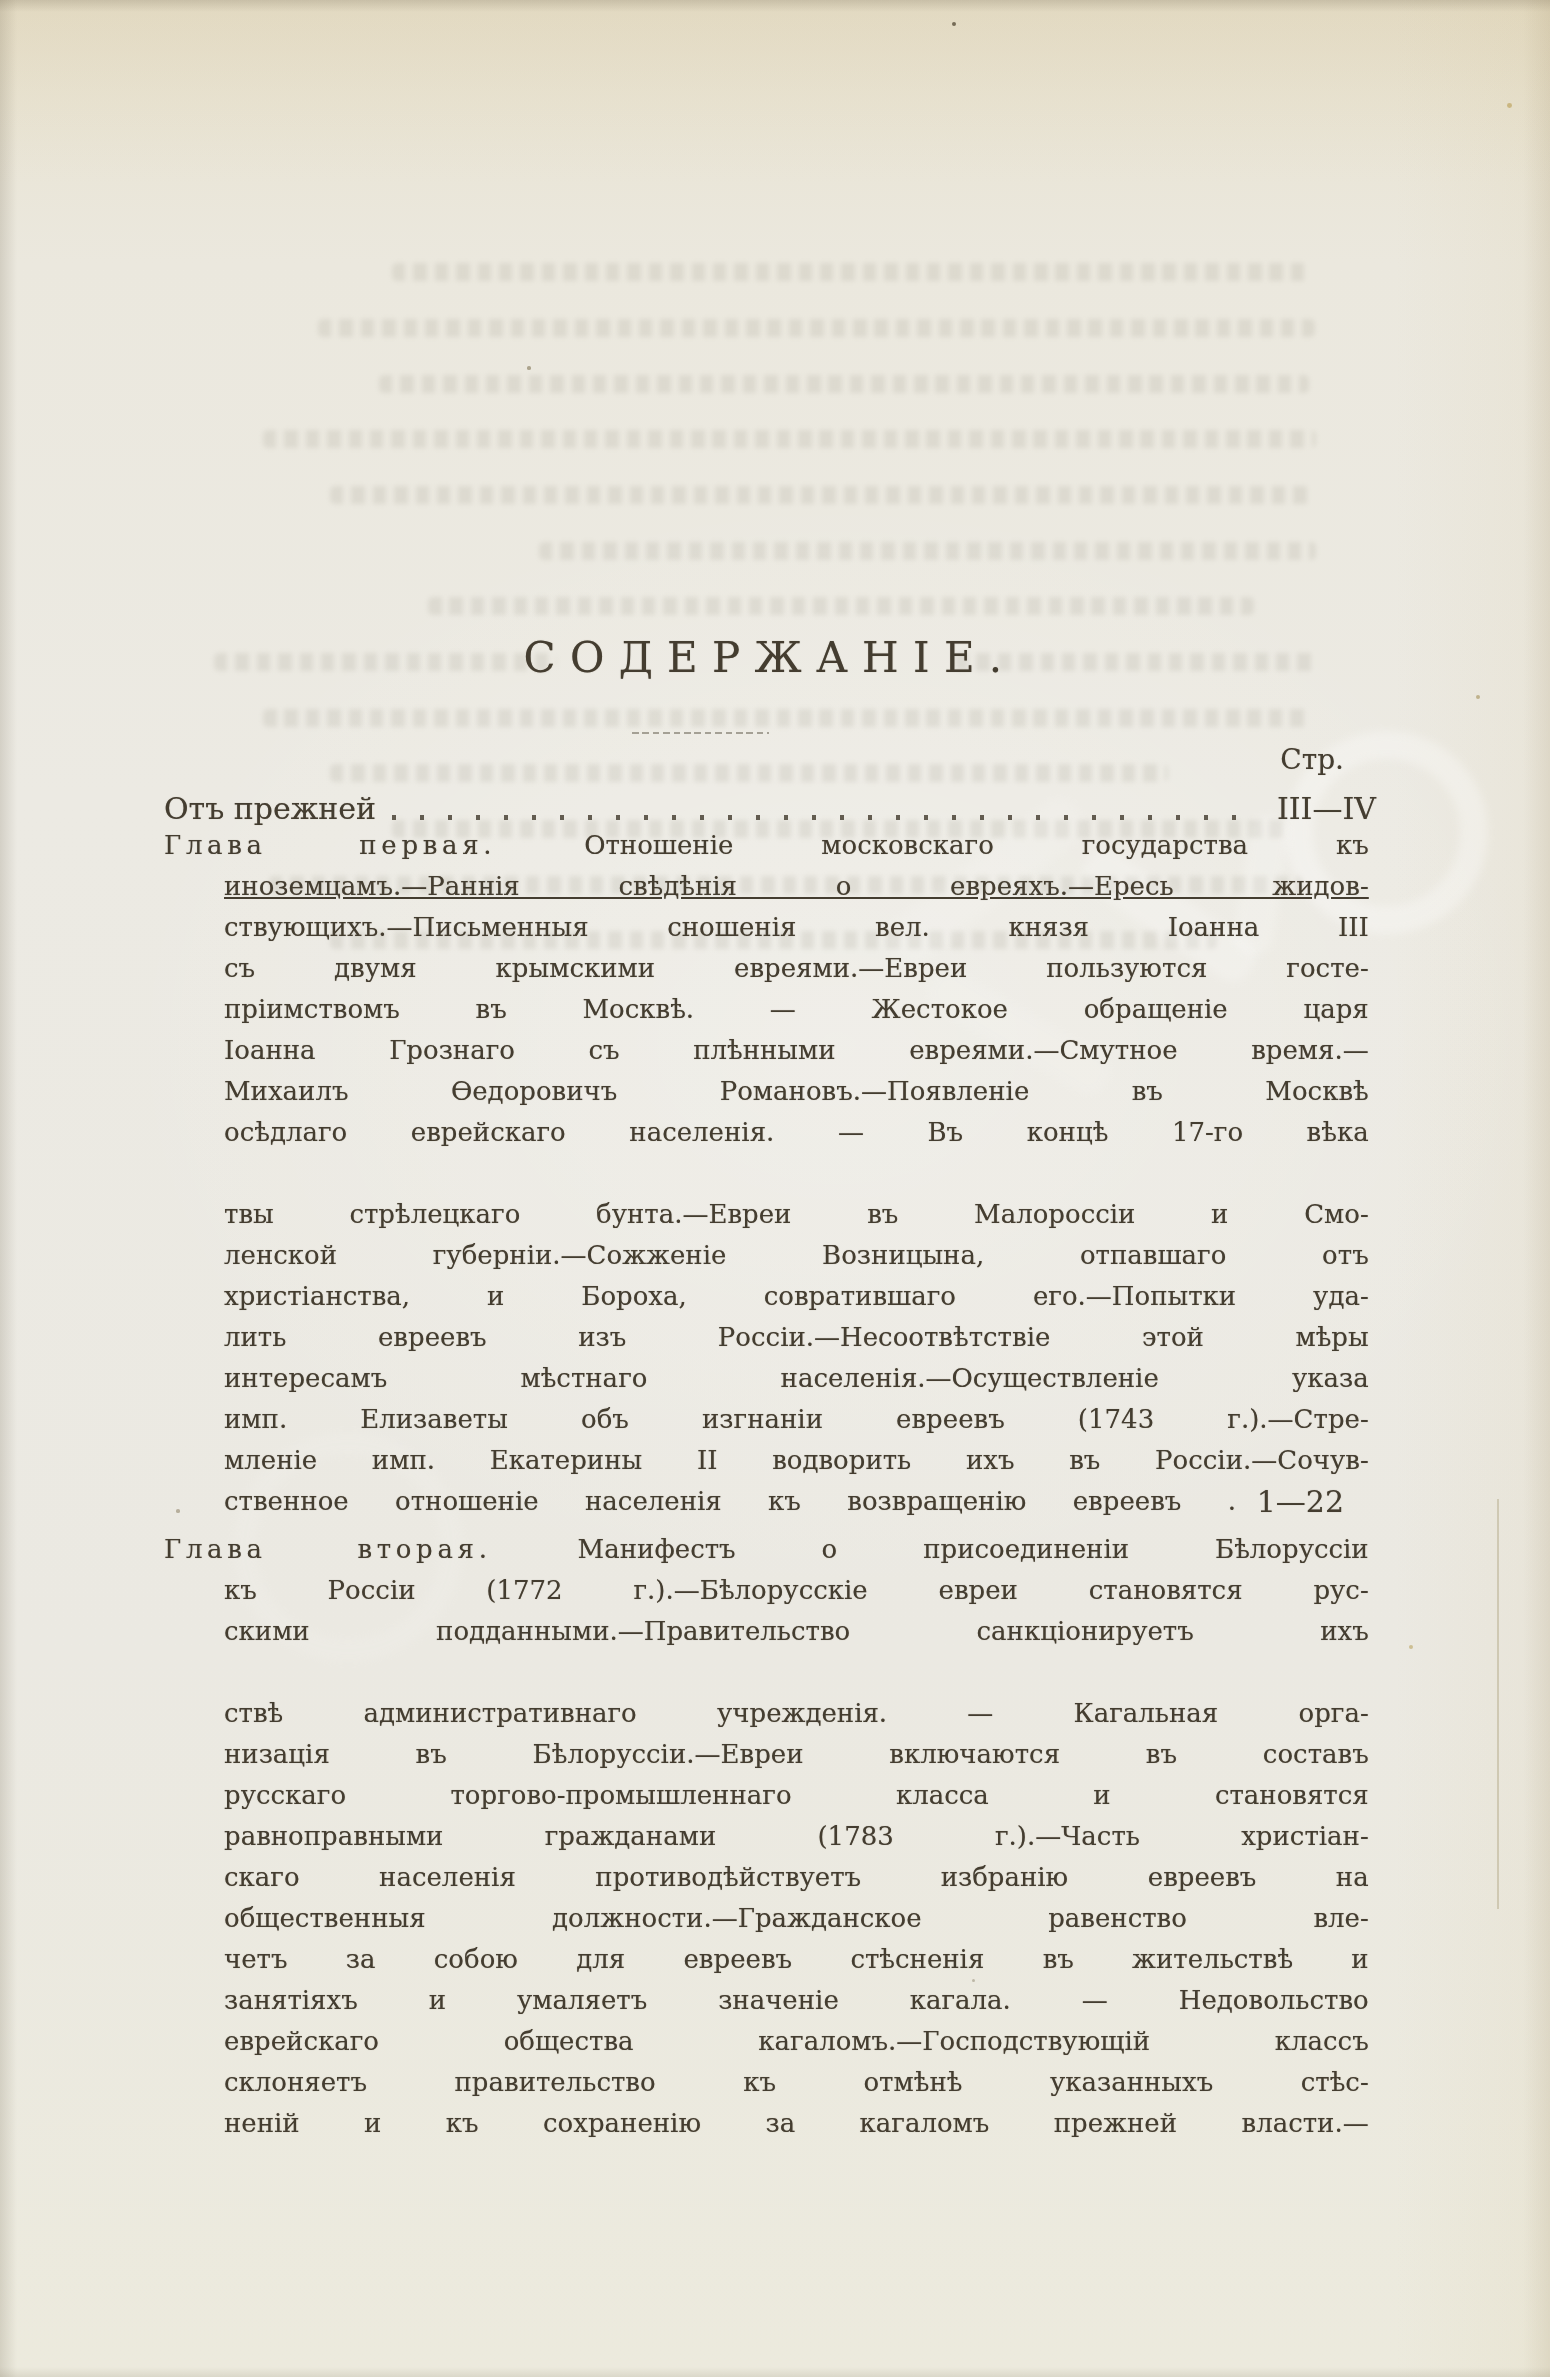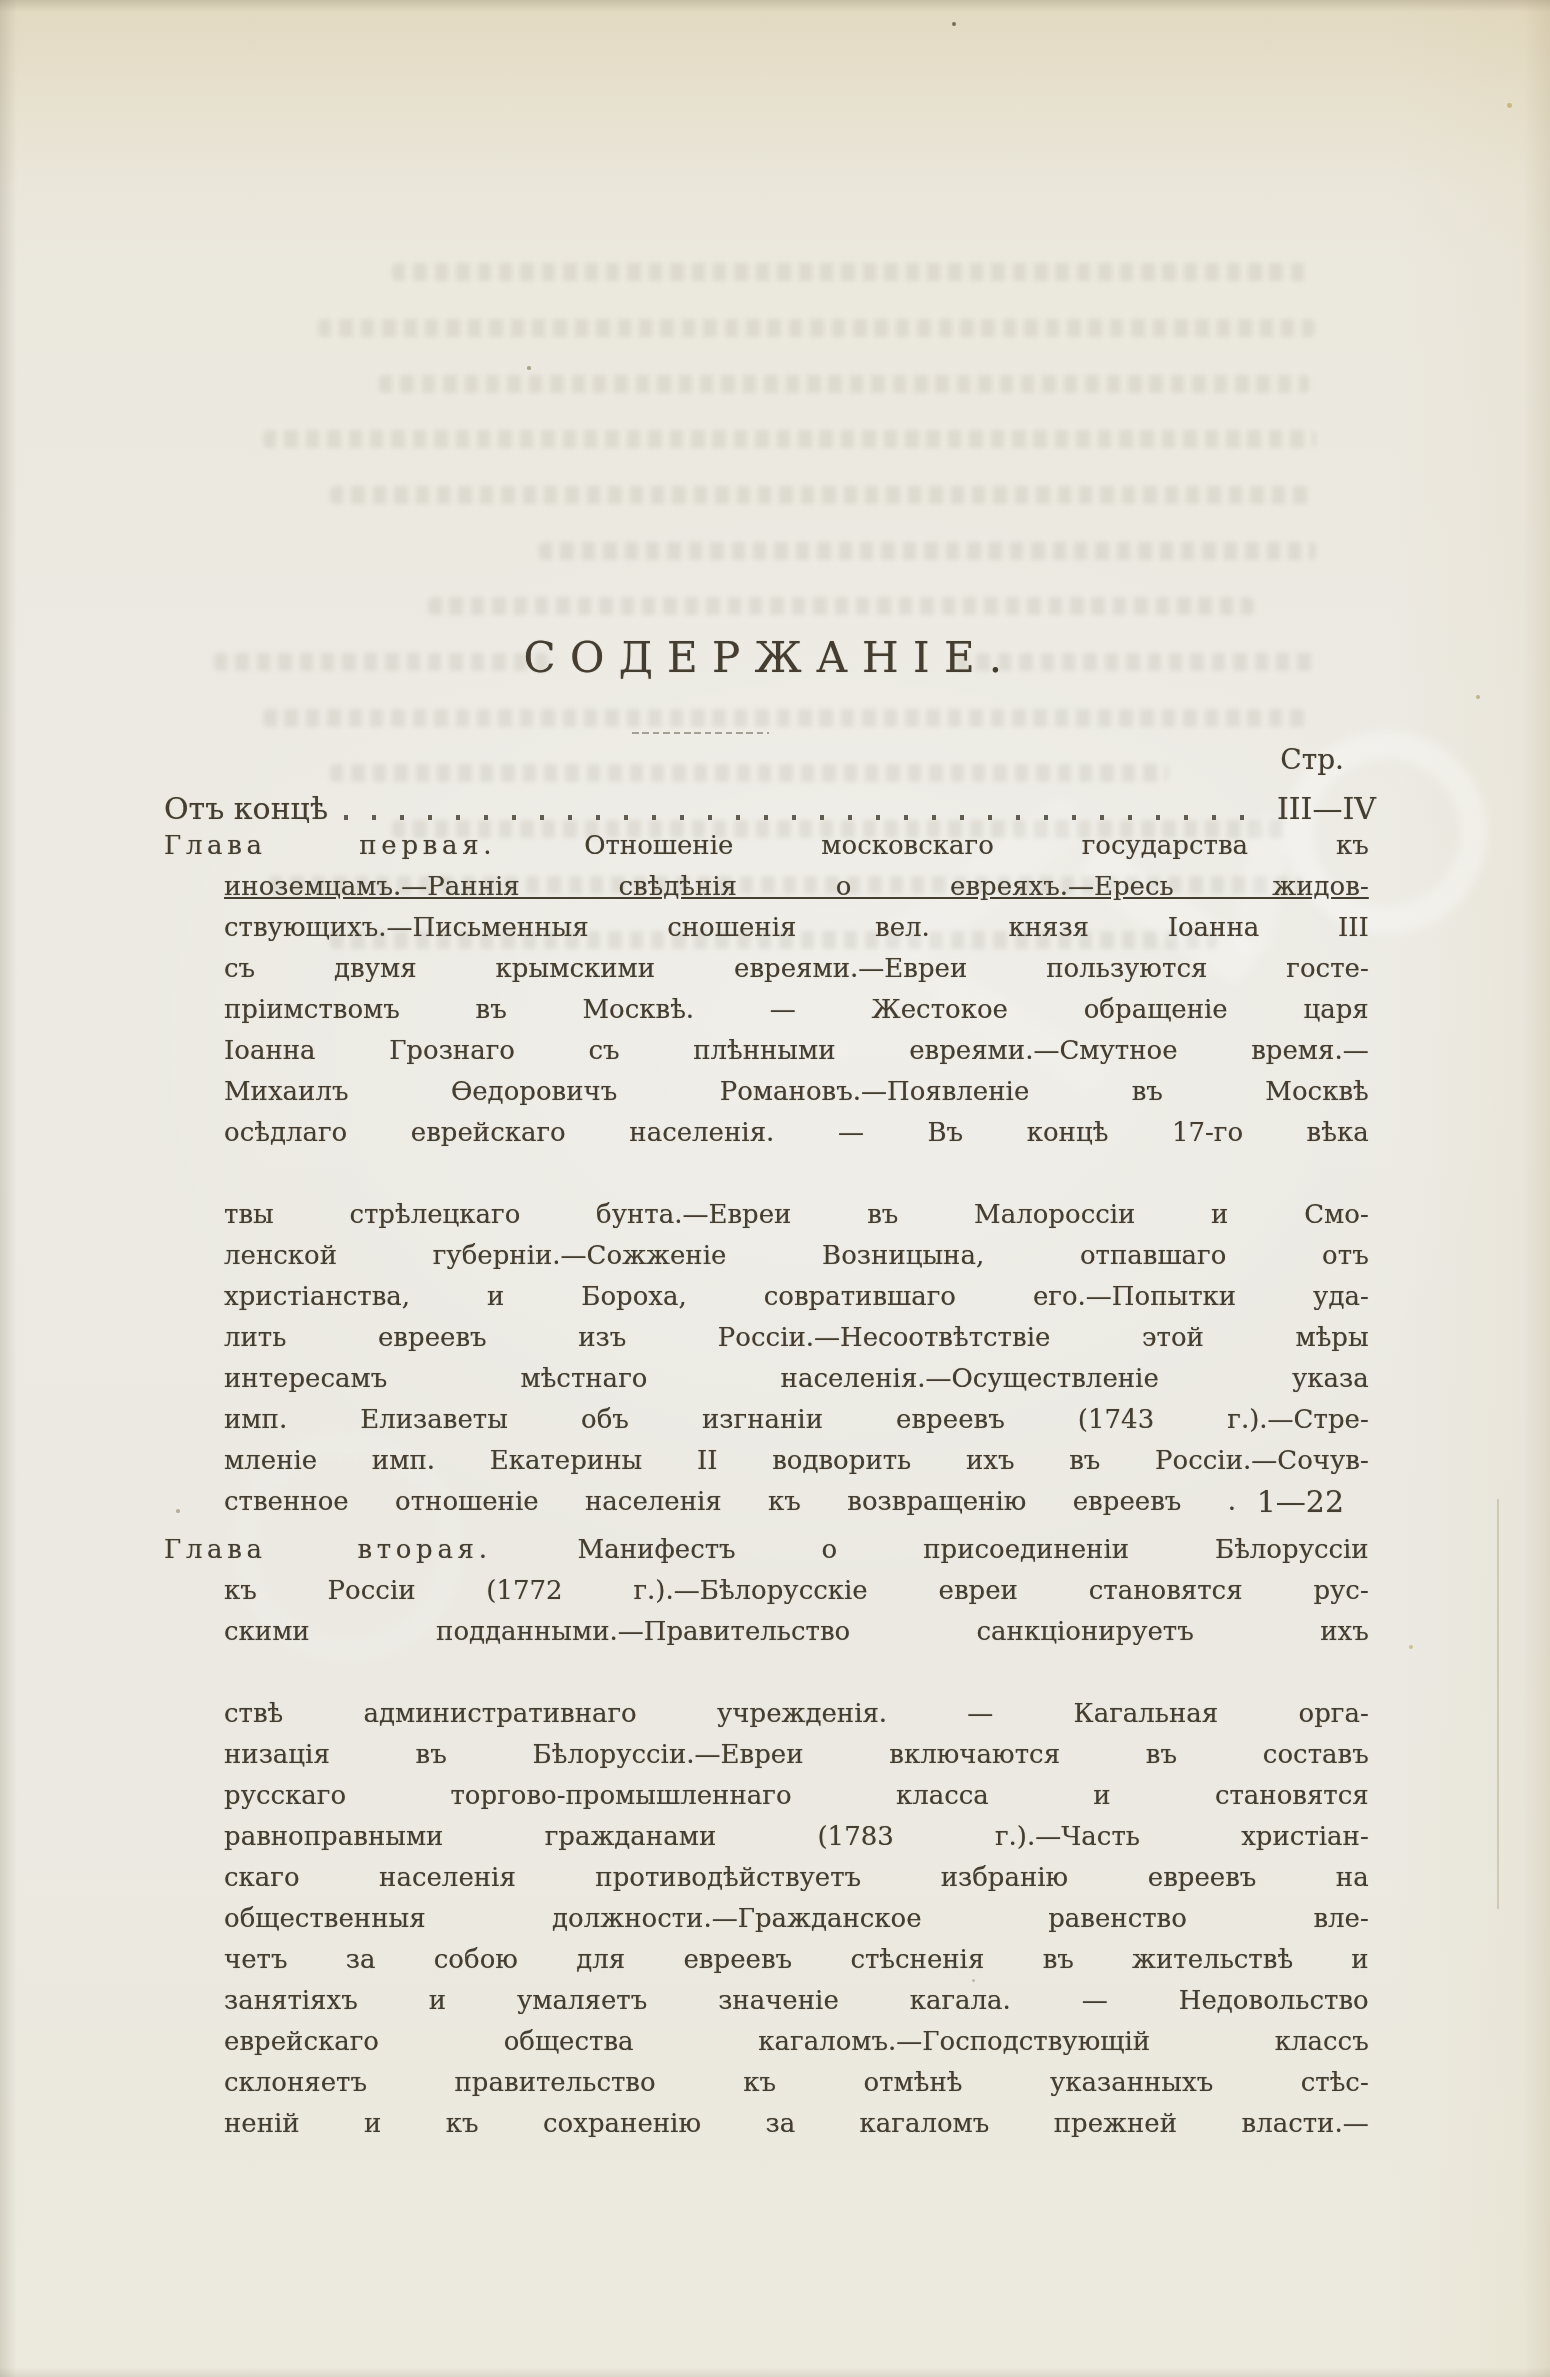--- a/index.html
+++ b/index.html
@@ -100,21 +100,21 @@
     <div class="speck" style="left:972px;top:1979px;width:3.1px;height:3.1px;background:rgba(120,108,80,.4);"></div>
   </div>
   <div class="crease" style="left:1497px;top:1499px;height:410px;"></div>
 
   <div class="toc-title ink" style="top:633px;">СОДЕРЖАНІЕ.</div>
   <div class="title-rule"></div>
 
   <div class="page-col ink">Стр.</div>
 
   <div class="fa-row ink">
-    <span class="fa-label">Отъ концѣ</span>
+    <span class="fa-label">Отъ прежней</span>
     <span class="leader"></span>
     <span class="pnum">III—IV</span>
   </div>
 
   <div class="line ink" style="top:827px;"><span class="sp">Глава первая.</span> <span>Отношеніе московскаго государства къ</span></div>
   <div class="line ind ink" style="top:868px;text-decoration:underline;">иноземцамъ.—Раннія свѣдѣнія о евреяхъ.—Ересь жидов-</div>
   <div class="line ind ink" style="top:909px;">ствующихъ.—Письменныя сношенія вел. князя Іоанна III</div>
   <div class="line ind ink" style="top:950px;">съ двумя крымскими евреями.—Евреи пользуются госте-</div>
   <div class="line ind ink" style="top:991px;">пріимствомъ въ Москвѣ. — Жестокое обращеніе царя</div>
   <div class="line ind ink" style="top:1032px;">Іоанна Грознаго съ плѣнными евреями.—Смутное время.—</div>

